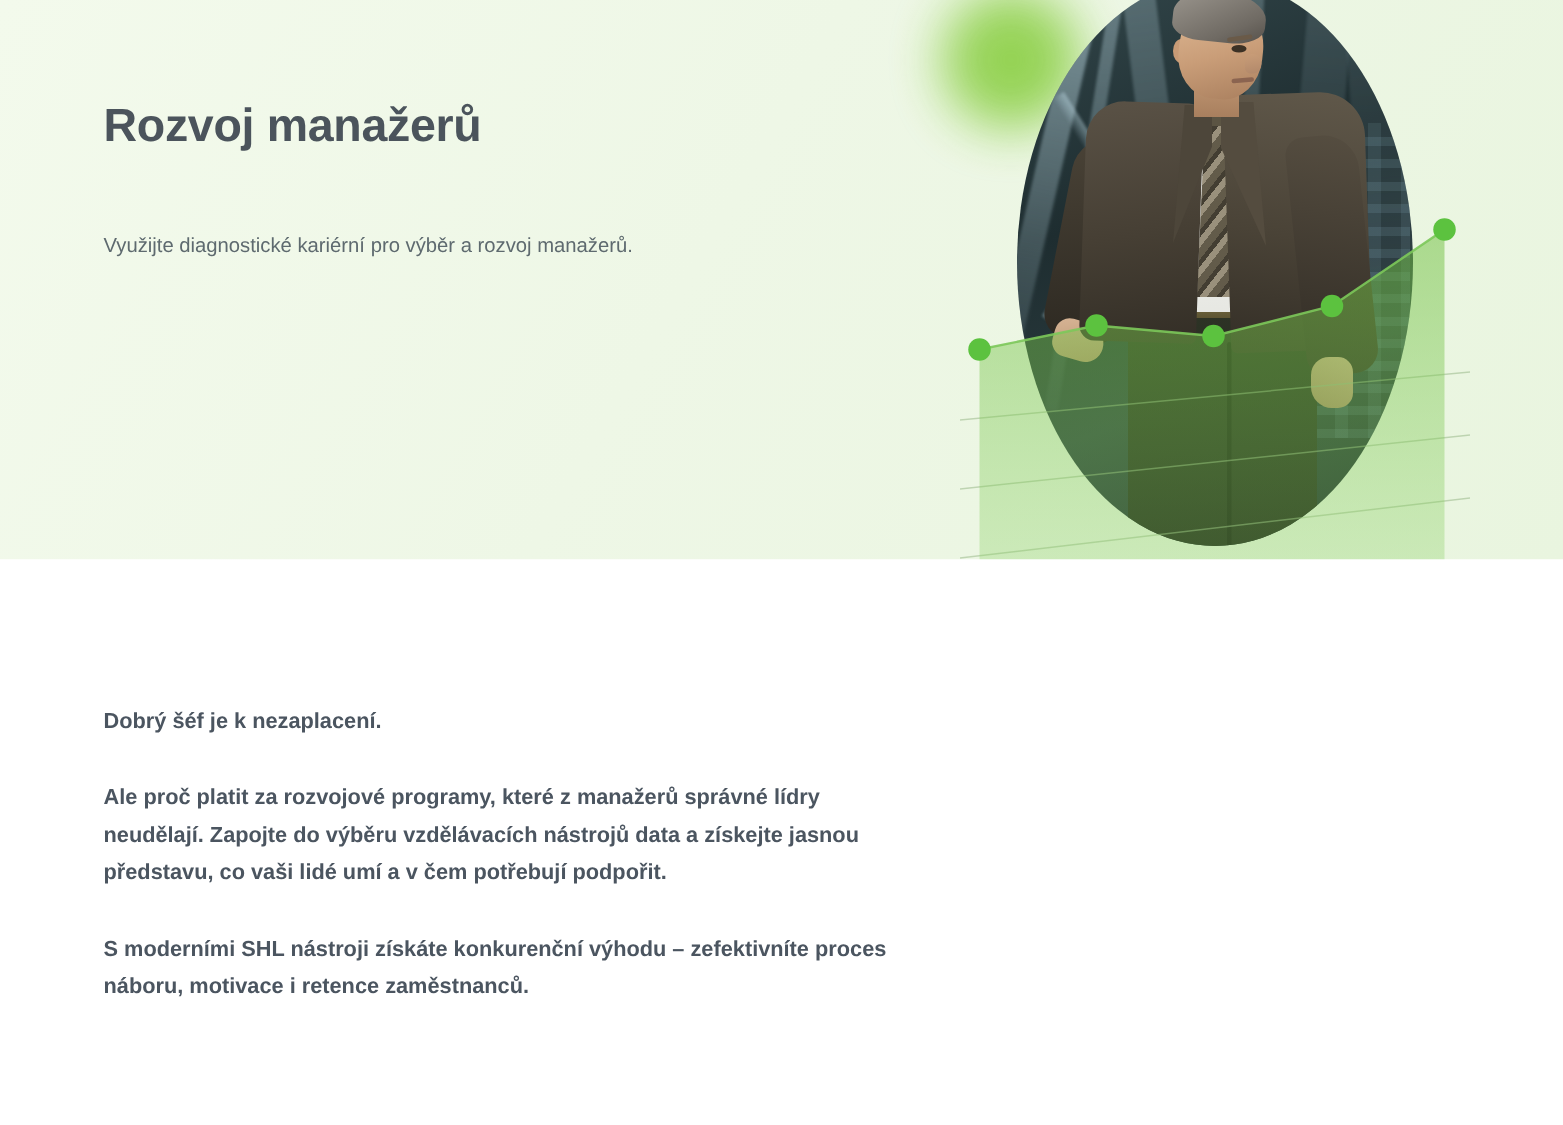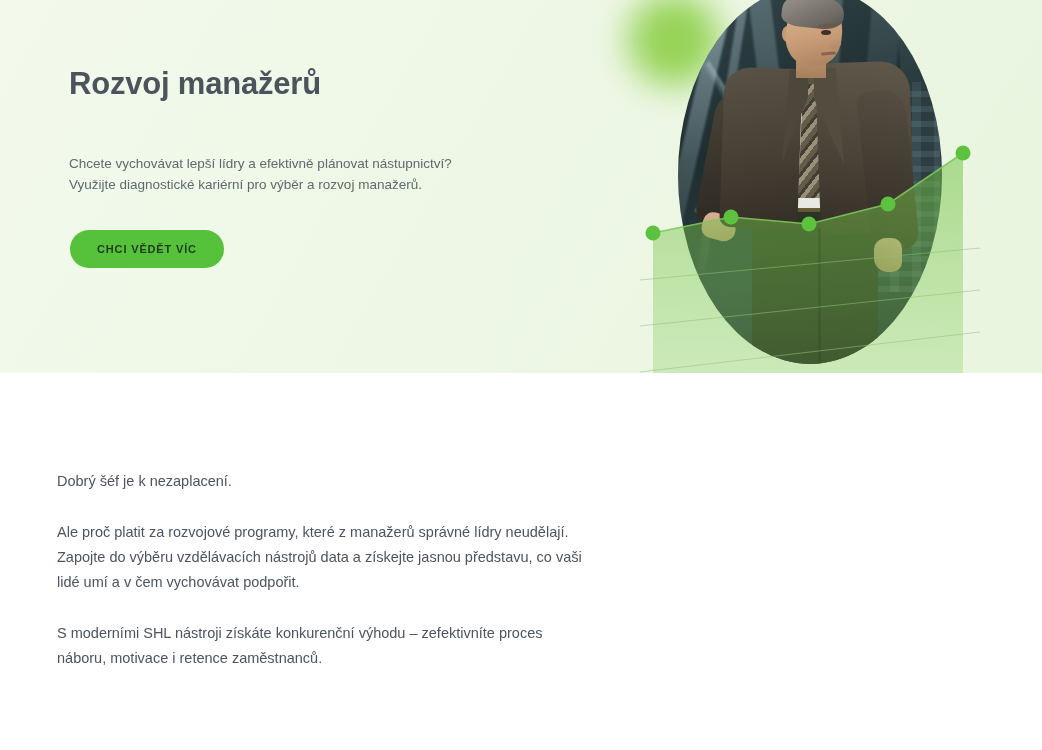--- a/index.html
+++ b/index.html
@@ -212,21 +212,21 @@
     background:#56c23c;
     color:#1f3b16;
     border:none; border-radius:19px;
     font-family:"Liberation Sans", sans-serif;
     font-size:11px; font-weight:700; letter-spacing:.85px;
     cursor:pointer;
   }
 
   
   .body-sec { position:absolute; left:0; top:373px; width:1042px; height:377px; background:#fff; }
-  .copy { position:absolute; left:57px; top:96px; width:530px; }
+  .copy { position:absolute; left:69px; top:96px; width:530px;font-weight:bold; }
   .copy p {
     font-size:14.5px; line-height:25px; color:#4b5560;
     margin:0 0 26px 0;
   }
   .copy p:last-child { margin-bottom:0; }
 </style>
 </head>
 <body>
 
 <div class="page">
@@ -299,28 +299,26 @@
             <circle cx="248" cy="74" r="7.5"></circle>
             <circle cx="323" cy="23" r="7.5"></circle>
           </g>
         </svg>
       </div>
     </div>
 
     <h1 class="h1">Rozvoj manažerů</h1>
 
     <div class="sub">
-      <div>Chcete vychovávat lepší lídry a efektivně plánovat nástupnictví?</div>
       <div>Využijte diagnostické kariérní pro výběr a rozvoj manažerů.</div>
     </div>
 
-    <button class="cta">CHCI VĚDĚT VÍC</button>
   </section>
 
   <section class="body-sec">
     <div class="copy">
       <p>Dobrý šéf je k nezaplacení.</p>
-      <p>Ale proč platit za rozvojové programy, které z manažerů správné lídry neudělají. Zapojte do výběru vzdělávacích nástrojů data a získejte jasnou představu, co vaši lidé umí a v čem vychovávat podpořit.</p>
+      <p>Ale proč platit za rozvojové programy, které z manažerů správné lídry neudělají. Zapojte do výběru vzdělávacích nástrojů data a získejte jasnou představu, co vaši lidé umí a v čem potřebují podpořit.</p>
       <p>S moderními SHL nástroji získáte konkurenční výhodu – zefektivníte proces náboru, motivace i retence zaměstnanců.</p>
     </div>
   </section>
 
 </div>
 
 </body></html>

